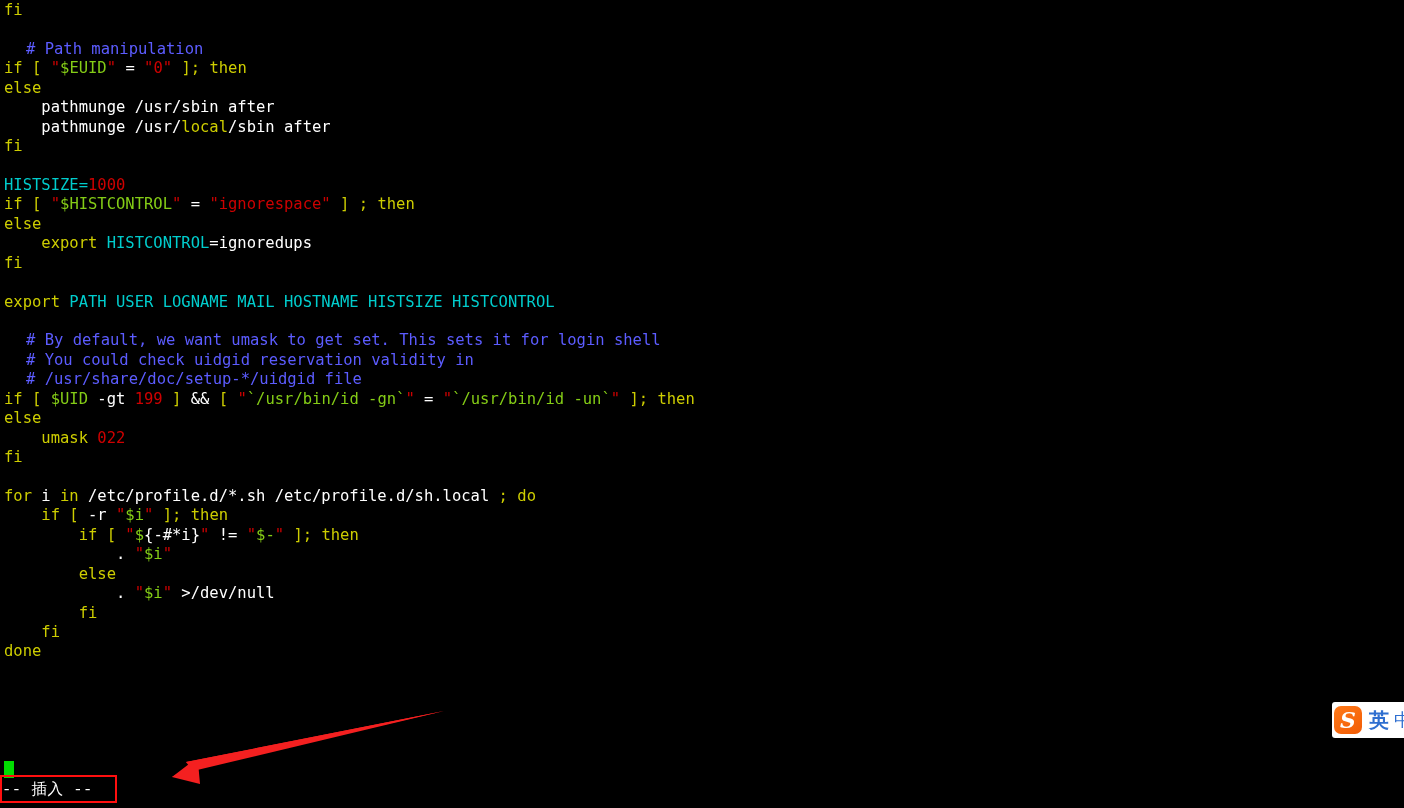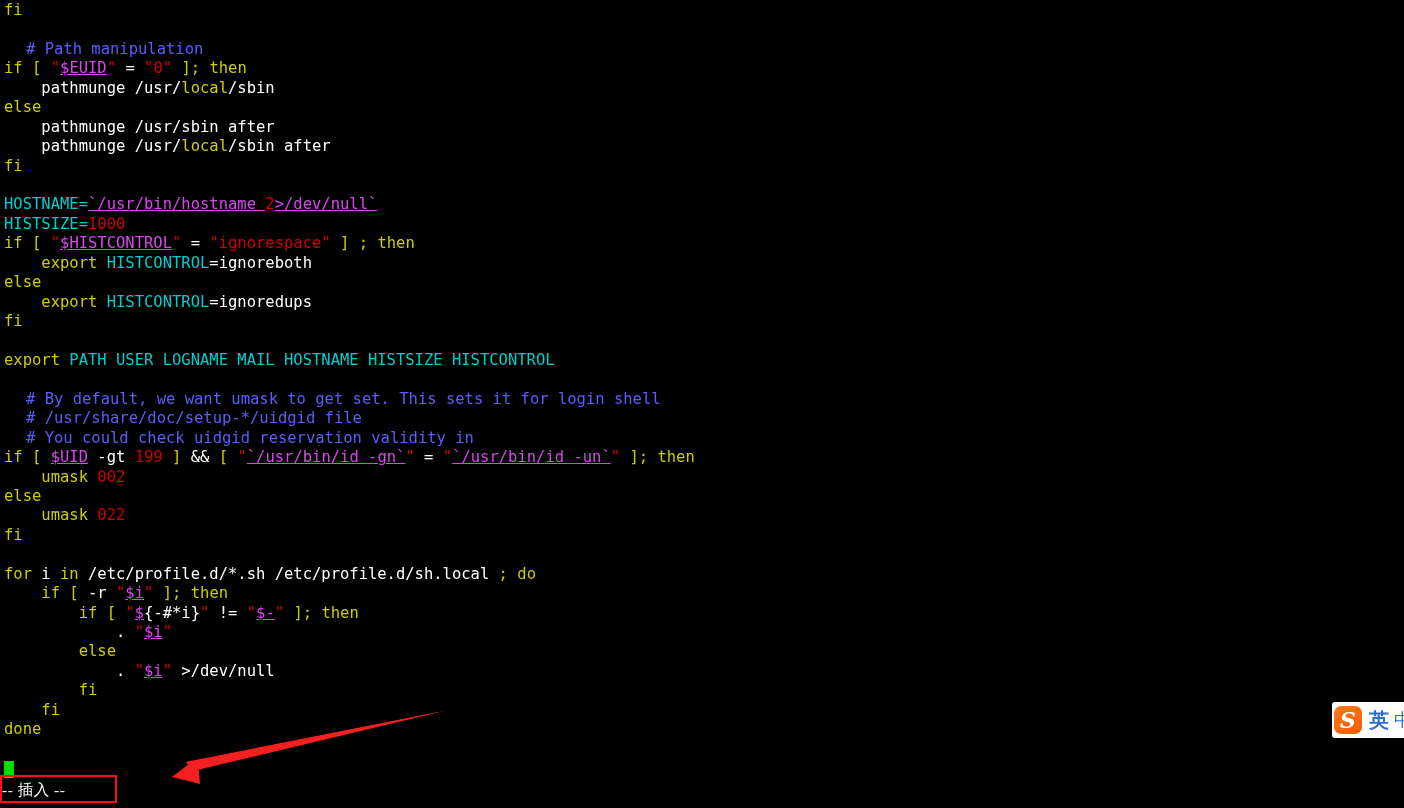--- a/index.html
+++ b/index.html
@@ -41,21 +41,21 @@
     white-space: pre;
     color: #ffffff;
     letter-spacing: 0px;
   }
 
   
   .t-kw      { color: #cdcd00; }           
   .t-com     { color: #5c5cff; margin-left: 22px; }           
   .t-str     { color: #cd0000; }           
   .t-num     { color: #cd0000; }           
-  .t-var     { color: #d946ef; text-decoration: underline; }           
+  .t-var     { color: #84cc16; }           
   .t-ident   { color: #00cdcd; }           
   .t-plain   { color: #ffffff; }           
 
   
   #cursor-block {
     position: absolute;
     left: 4px;
     top: 761px;
     width: 10px;
     height: 17px;
@@ -63,21 +63,21 @@
   }
 
   
   #status-line {
     position: absolute;
     left: 2px;
     top: 780px;
     font-size: 15.5px;
     line-height: 20px;
     color: #ffffff;
-    font-family: Liberation Serif, serif;
+    font-family: Liberation Mono, monospace;
     white-space: pre;
     letter-spacing: 0.5px;
   }
 
   
   #annotation-box {
     position: absolute;
     left: 0px;
     top: 775px;
     width: 117px;
@@ -163,62 +163,58 @@
 
     <div class="code-line"><span class="t-kw">fi</span></div>
 
     <div class="code-line">&nbsp;</div>
 
     <div class="code-line"><span class="t-com"># Path manipulation</span></div>
 
     <div class="code-line"><span class="t-kw">if</span><span class="t-plain"> </span><span class="t-kw">[</span><span class="t-plain"> </span><span class="t-str">"</span><span class="t-var">$EUID</span><span class="t-str">"</span><span class="t-plain"> = </span><span class="t-str">"0"</span><span class="t-plain"> </span><span class="t-kw">];</span><span class="t-plain"> </span><span class="t-kw">then</span></div>
 
 
-    <div class="code-line"><span class="t-plain">    pathmunge /usr/</span><span class="t-kw">local</span><span class="t-plain">/sbin</span></div>
 
     <div class="code-line"><span class="t-kw">else</span></div>
 
     <div class="code-line"><span class="t-plain">    pathmunge /usr/sbin after</span></div>
 
     <div class="code-line"><span class="t-plain">    pathmunge /usr/</span><span class="t-kw">local</span><span class="t-plain">/sbin after</span></div>
 
     <div class="code-line"><span class="t-kw">fi</span></div>
 
     <div class="code-line">&nbsp;</div>
 
-    <div class="code-line"><span class="t-ident">HOSTNAME=</span><span class="t-var">`/usr/bin/hostname </span><span class="t-num">2</span><span class="t-var">&gt;/dev/null`</span></div>
 
     <div class="code-line"><span class="t-ident">HISTSIZE=</span><span class="t-num">1000</span></div>
 
     <div class="code-line"><span class="t-kw">if</span><span class="t-plain"> </span><span class="t-kw">[</span><span class="t-plain"> </span><span class="t-str">"</span><span class="t-var">$HISTCONTROL</span><span class="t-str">"</span><span class="t-plain"> = </span><span class="t-str">"ignorespace"</span><span class="t-plain"> </span><span class="t-kw">]</span><span class="t-plain"> </span><span class="t-kw">;</span><span class="t-plain"> </span><span class="t-kw">then</span></div>
 
-    <div class="code-line"><span class="t-plain">    </span><span class="t-kw">export</span><span class="t-plain"> </span><span class="t-ident">HISTCONTROL</span><span class="t-plain">=ignoreboth</span></div>
 
     <div class="code-line"><span class="t-kw">else</span></div>
 
     <div class="code-line"><span class="t-plain">    </span><span class="t-kw">export</span><span class="t-plain"> </span><span class="t-ident">HISTCONTROL</span><span class="t-plain">=ignoredups</span></div>
 
     <div class="code-line"><span class="t-kw">fi</span></div>
 
     <div class="code-line">&nbsp;</div>
 
     <div class="code-line"><span class="t-kw">export</span><span class="t-plain"> </span><span class="t-ident">PATH USER LOGNAME MAIL HOSTNAME HISTSIZE HISTCONTROL</span></div>
 
     <div class="code-line">&nbsp;</div>
 
     <div class="code-line"><span class="t-com"># By default, we want umask to get set. This sets it for login shell</span></div>
 
 
+    <div class="code-line"><span class="t-com"># You could check uidgid reservation validity in</span></div>
+
     <div class="code-line"><span class="t-com"># /usr/share/doc/setup-*/uidgid file</span></div>
 
-    <div class="code-line"><span class="t-com"># You could check uidgid reservation validity in</span></div>
-
     <div class="code-line"><span class="t-kw">if</span><span class="t-plain"> </span><span class="t-kw">[</span><span class="t-plain"> </span><span class="t-var">$UID</span><span class="t-plain"> -gt </span><span class="t-num">199</span><span class="t-plain"> </span><span class="t-kw">]</span><span class="t-plain"> </span><span class="t-plain">&amp;&amp;</span><span class="t-plain"> </span><span class="t-kw">[</span><span class="t-plain"> </span><span class="t-str">"</span><span class="t-var">`/usr/bin/id -gn`</span><span class="t-str">"</span><span class="t-plain"> = </span><span class="t-str">"</span><span class="t-var">`/usr/bin/id -un`</span><span class="t-str">"</span><span class="t-plain"> </span><span class="t-kw">];</span><span class="t-plain"> </span><span class="t-kw">then</span></div>
 
-    <div class="code-line"><span class="t-plain">    </span><span class="t-kw">umask</span><span class="t-plain"> </span><span class="t-num">002</span></div>
 
     <div class="code-line"><span class="t-kw">else</span></div>
 
     <div class="code-line"><span class="t-plain">    </span><span class="t-kw">umask</span><span class="t-plain"> </span><span class="t-num">022</span></div>
 
     <div class="code-line"><span class="t-kw">fi</span></div>
 
     <div class="code-line">&nbsp;</div>
 
     <div class="code-line"><span class="t-kw">for</span><span class="t-plain"> i </span><span class="t-kw">in</span><span class="t-plain"> /etc/profile.d/*.sh /etc/profile.d/sh.local </span><span class="t-kw">;</span><span class="t-plain"> </span><span class="t-kw">do</span></div>

